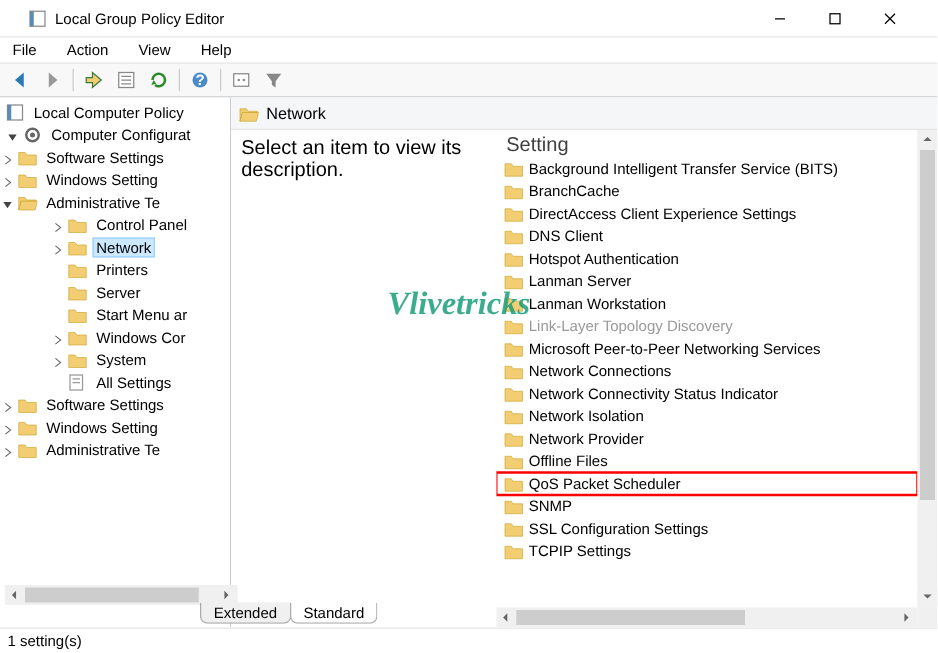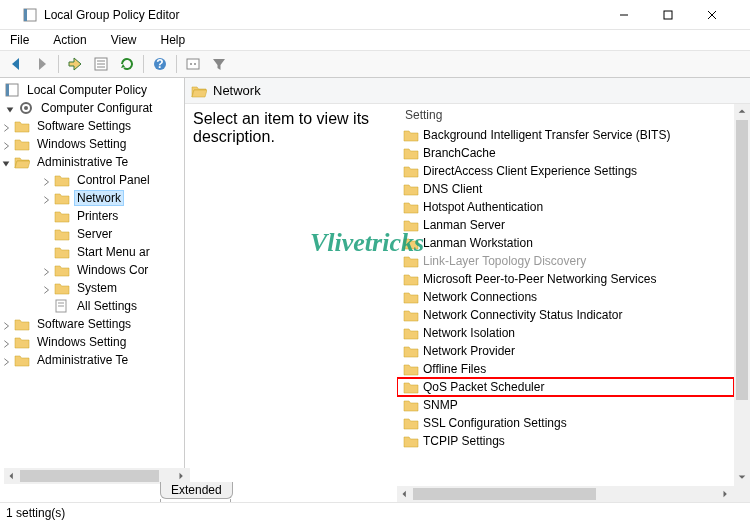--- a/index.html
+++ b/index.html
@@ -26,38 +26,38 @@
 .tree-row .icon { width: 16px; height: 16px; margin-right: 4px; flex-shrink: 0; }
 .tree-row.selected .label-box { background: #cce8ff; border: 1px solid #99d1ff; padding: 0 2px; }
 .tree-row .label-box { padding: 1px 3px; }
 .ind0{padding-left:4px}.ind2{}.ind3{padding-left:40px}
 
 .detail-pane { flex: 1; display: flex; flex-direction: column; position: relative; background: #fff; }
 .detail-header { height: 26px; background: #f5f6f7; display: flex; align-items: center; padding: 0 6px; gap: 6px; border-bottom: 1px solid #e5e5e5; }
 .detail-body { flex: 1; display: flex; overflow: hidden; position: relative; }
 .desc-col { width: 212px; padding: 6px 8px; font-size: 16px; }
 .list-col { flex: 1; position: relative; overflow: hidden; }
-.list-header { font-size: 12px; padding: 4px 8px; color: #404040; }
+.list-header { font-size: 16px; padding: 4px 8px; color: #404040; }
 .list-items { position: absolute; top: 22px; left: 0; right: 16px; bottom: 16px; overflow: hidden; }
 .list-item { display: flex; align-items: center; height: 18px; padding-left: 6px; }
 .list-item .icon { width: 16px; height: 16px; margin-right: 4px; flex-shrink: 0; }
 .list-item.highlighted { outline: 2px solid red; outline-offset: -1px; }
 .list-item.dim .lbl { color: #999; }
 
 .vsb { position: absolute; top: 0; right: 0; width: 16px; bottom: 16px; background: #f0f0f0; }
 .vsb .arr { height: 16px; display: flex; align-items: center; justify-content: center; background: #f0f0f0; }
 .vsb .track { position: absolute; top: 16px; bottom: 16px; left: 0; right: 0; }
 .vsb .thumb { position: absolute; left: 2px; right: 2px; top: 0; height: 80%; background: #cdcdcd; }
 .hsb { position: absolute; left: 0; right: 16px; bottom: 0; height: 16px; background: #f0f0f0; display: flex; }
 .hsb .arr { width: 16px; display: flex; align-items: center; justify-content: center; }
 .hsb .track { flex: 1; position: relative; }
 .hsb .thumb { position: absolute; top: 2px; bottom: 2px; left: 0; width: 60%; background: #cdcdcd; }
 .corner { position: absolute; right: 0; bottom: 0; width: 16px; height: 16px; background: #f0f0f0; }
 
-.tabs-row { position: absolute; left: 160px; bottom: 20px; height: 20px; display: flex; align-items: flex-start; font-size: 11px; flex-direction: column; }
+.tabs-row { position: absolute; left: 160px; bottom: 20px; height: 20px; display: flex; align-items: flex-start; font-size: 11px; }
 .tab { border: 1px solid #aaa; border-top: none; padding: 1px 10px; background: #fff; border-radius: 0 0 6px 6px; margin-right: -1px; cursor: default; }
 .tab.inactive { background: #f0f0f0; }
 
 .bottom-hsb { position: absolute; left: 4px; bottom: 38px; right: 560px; height: 16px; background: #f0f0f0; display: flex; }
 .bottom-hsb .arr { width: 16px; display: flex; align-items: center; justify-content: center; }
 .bottom-hsb .track { flex: 1; position: relative; }
 .bottom-hsb .thumb { position: absolute; top: 2px; bottom: 2px; left: 0; width: 90%; background: #cdcdcd; }
 
 .statusbar { position: absolute; left: 0; right: 0; bottom: 0; height: 20px; border-top: 1px solid #e5e5e5; display: flex; align-items: center; padding: 0 6px; font-size: 12px; background: #fff; }
 

